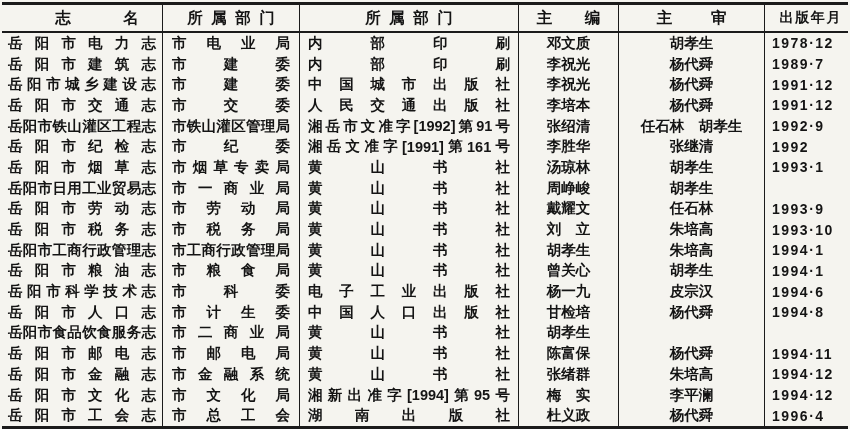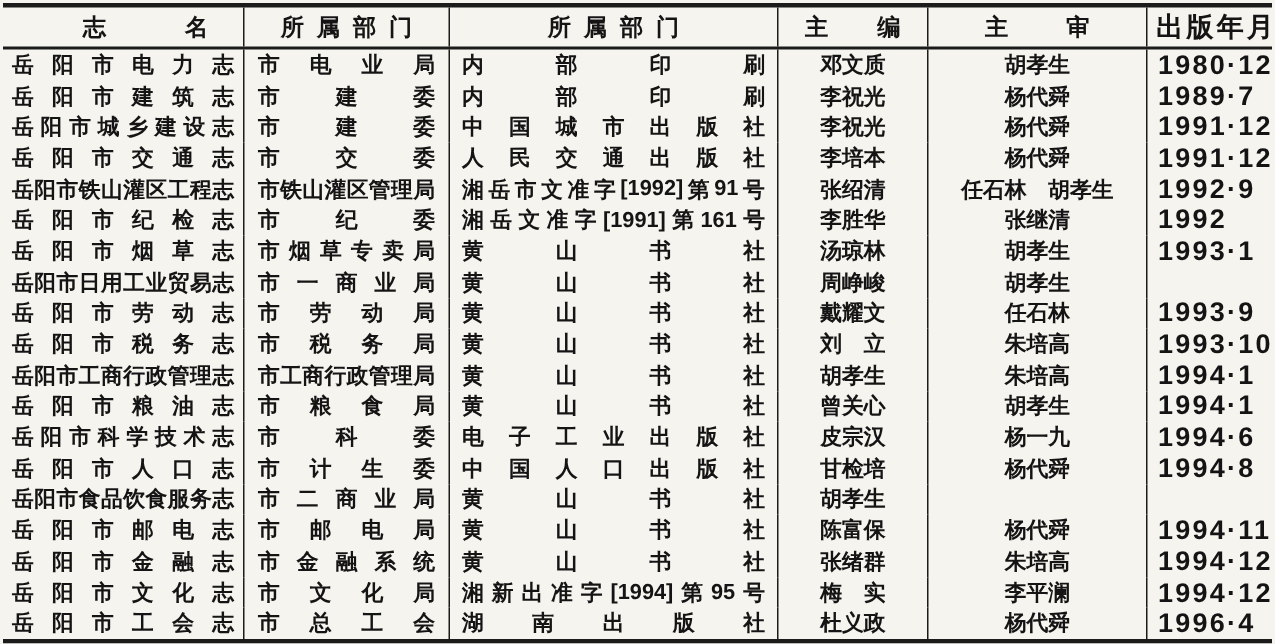--- a/index.html
+++ b/index.html
@@ -36,21 +36,21 @@
   .hc1 span{letter-spacing:0.55em;margin-right:-0.55em;}
   .hc2 span{letter-spacing:0.55em;margin-right:-0.55em;}
   .hc3 span{letter-spacing:2.1em;margin-right:-2.1em;}
   .hc4 span{letter-spacing:2.5em;margin-right:-2.5em;}
   .hc5 span{letter-spacing:0.12em;margin-right:-0.12em;}
   .row{height:20.7px;}
   .c0{padding:0 6px;}
   .c1{padding:0 9px;font-family:Liberation Mono, monospace;}
   .c2{padding:0 8px;}
   .c3,.c4{justify-content:center;align-items:center;}
-  .c5{padding-left:7px;letter-spacing:1.5px;font-size:18px;}
+  .c5{padding-left:7px;letter-spacing:1.5px;font-size:14px;}
   .dist{justify-content:space-between;}
 </style>
 </head>
 <body>
 
 <div class="sheet">
   <div class="tbl">
     <div class="grid hrow">
         <div class="cell hcell c0 hc0">
           <span>志名</span>
@@ -88,21 +88,21 @@
             <span>局</span>
           </div>
           <div class="cell c2 dist">
             <span>内</span>
             <span>部</span>
             <span>印</span>
             <span>刷</span>
           </div>
           <div class="cell c3">邓文质</div>
           <div class="cell c4">胡孝生</div>
-          <div class="cell c5">1980·12</div>
+          <div class="cell c5">1978·12</div>
         </div>
         <div class="row grid">
           <div class="cell c0 dist">
             <span>岳</span>
             <span>阳</span>
             <span>市</span>
             <span>建</span>
             <span>筑</span>
             <span>志</span>
           </div>
@@ -427,22 +427,22 @@
           </div>
           <div class="cell c2 dist">
             <span>电</span>
             <span>子</span>
             <span>工</span>
             <span>业</span>
             <span>出</span>
             <span>版</span>
             <span>社</span>
           </div>
+          <div class="cell c4">杨一九</div>
           <div class="cell c3">皮宗汉</div>
-          <div class="cell c4">杨一九</div>
           <div class="cell c5">1994·6</div>
         </div>
         <div class="row grid">
           <div class="cell c0 dist">
             <span>岳</span>
             <span>阳</span>
             <span>市</span>
             <span>人</span>
             <span>口</span>
             <span>志</span>

